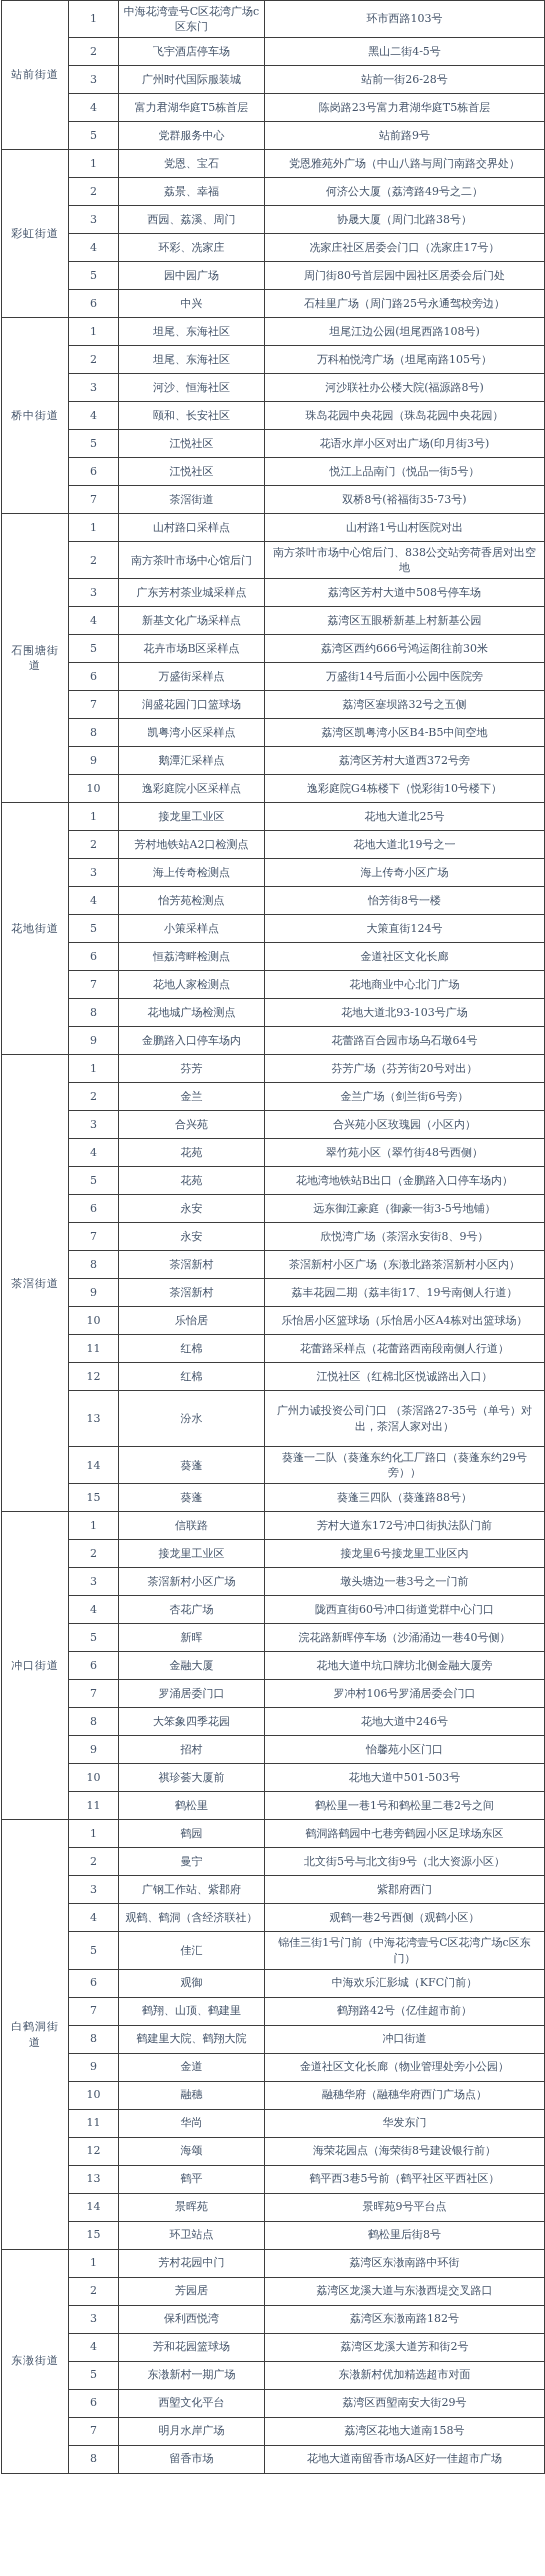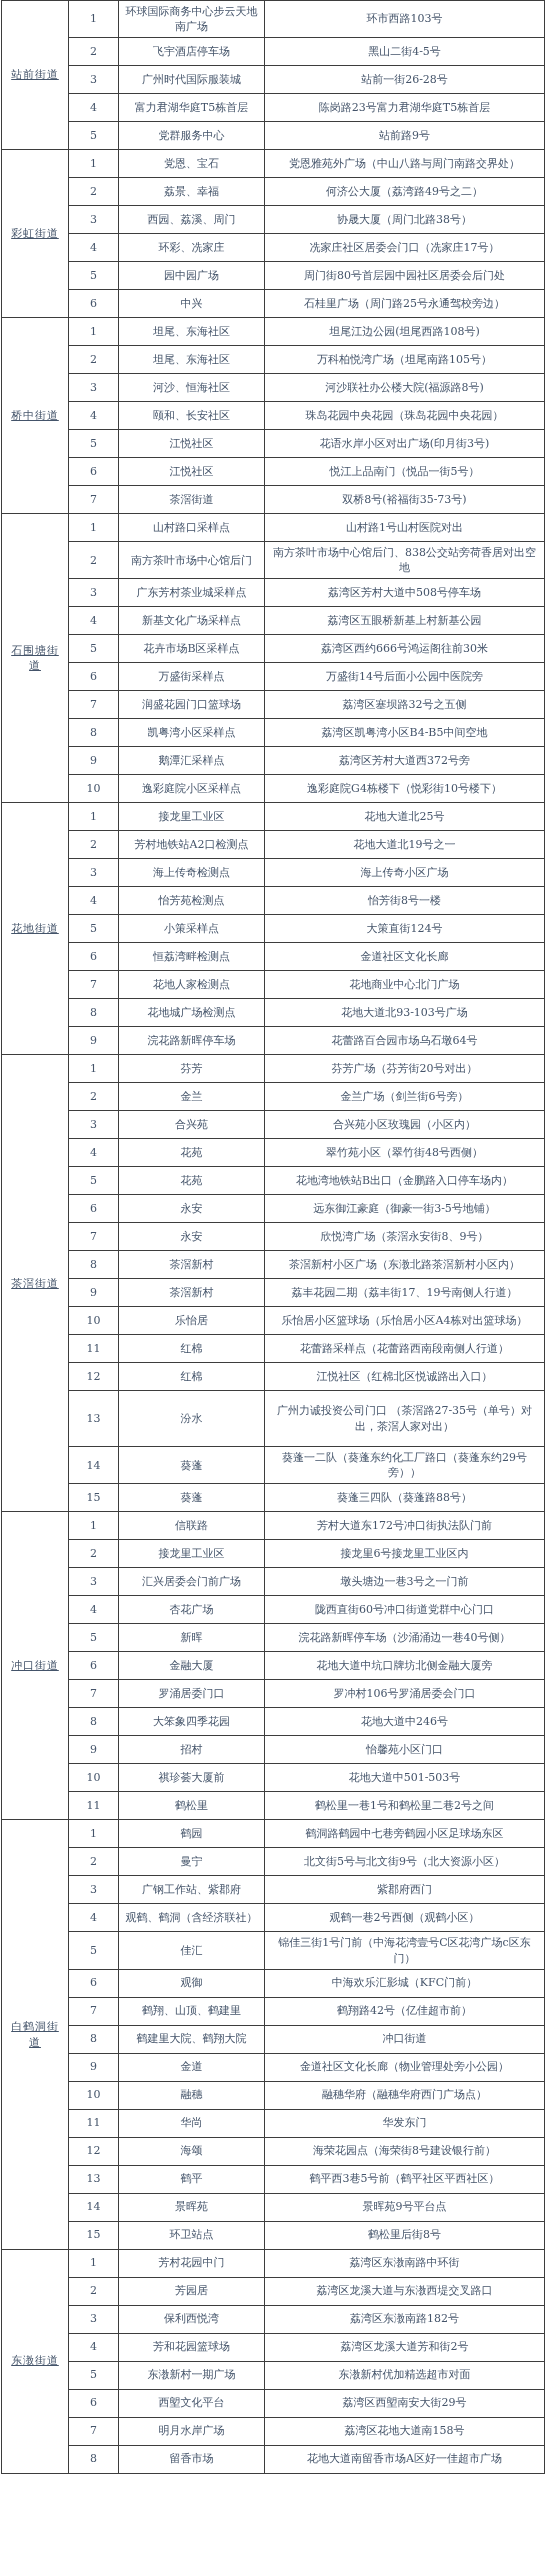--- a/index.html
+++ b/index.html
@@ -31,42 +31,41 @@
     word-break: break-all;
     overflow: hidden;
   }
   table.sites tr { height: 28px; }
   table.sites tr.group-start > td { border-top: 1.8px solid #3d3d3d; }
   table.sites { border: 1.8px solid #3d3d3d; }
   td.street-cell {
     font-size: 11px;
     letter-spacing: 0.9px;
     background: #ffffff;
-    text-decoration: underline;
   }
   td.num-cell { font-size: 11px; }
   td.name-cell { font-size: 11px; }
   td.addr-cell { font-size: 11px; }
 </style>
 </head>
 <body>
 
 <div class="page">
   <table class="sites">
     <colgroup>
       <col style="width:67px">
       <col style="width:50px">
       <col style="width:146px">
       <col style="width:280px">
     </colgroup>
     <tbody id="table-body">
         <tr class="group-start">
           <td class="street-cell" rowspan="5">站前街道</td>
           <td class="num-cell">1</td>
-          <td class="name-cell">环球国际商务中心步云天地南广场</td>
+          <td class="name-cell">中海花湾壹号C区花湾广场c区东门</td>
           <td class="addr-cell">环市西路103号</td>
         </tr>
         <tr>
           <td class="num-cell">2</td>
           <td class="name-cell">飞宇酒店停车场</td>
           <td class="addr-cell">黑山二街4-5号</td>
         </tr>
         <tr>
           <td class="num-cell">3</td>
           <td class="name-cell">广州时代国际服装城</td>
@@ -236,21 +235,21 @@
           <td class="name-cell">花地人家检测点</td>
           <td class="addr-cell">花地商业中心北门广场</td>
         </tr>
         <tr>
           <td class="num-cell">8</td>
           <td class="name-cell">花地城广场检测点</td>
           <td class="addr-cell">花地大道北93-103号广场</td>
         </tr>
         <tr>
           <td class="num-cell">9</td>
-          <td class="name-cell">浣花路新晖停车场</td>
+          <td class="name-cell">金鹏路入口停车场内</td>
           <td class="addr-cell">花蕾路百合园市场乌石墩64号</td>
         </tr>
         <tr class="group-start">
           <td class="street-cell" rowspan="15">茶滘街道</td>
           <td class="num-cell">1</td>
           <td class="name-cell">芬芳</td>
           <td class="addr-cell">芬芳广场（芬芳街20号对出）</td>
         </tr>
         <tr>
           <td class="num-cell">2</td>
@@ -328,21 +327,21 @@
           <td class="name-cell">信联路</td>
           <td class="addr-cell">芳村大道东172号冲口街执法队门前</td>
         </tr>
         <tr>
           <td class="num-cell">2</td>
           <td class="name-cell">接龙里工业区</td>
           <td class="addr-cell">接龙里6号接龙里工业区内</td>
         </tr>
         <tr>
           <td class="num-cell">3</td>
-          <td class="name-cell">汇兴居委会门前广场</td>
+          <td class="name-cell">茶滘新村小区广场</td>
           <td class="addr-cell">墩头塘边一巷3号之一门前</td>
         </tr>
         <tr>
           <td class="num-cell">4</td>
           <td class="name-cell">杏花广场</td>
           <td class="addr-cell">陇西直街60号冲口街道党群中心门口</td>
         </tr>
         <tr>
           <td class="num-cell">5</td>
           <td class="name-cell">新晖</td>

